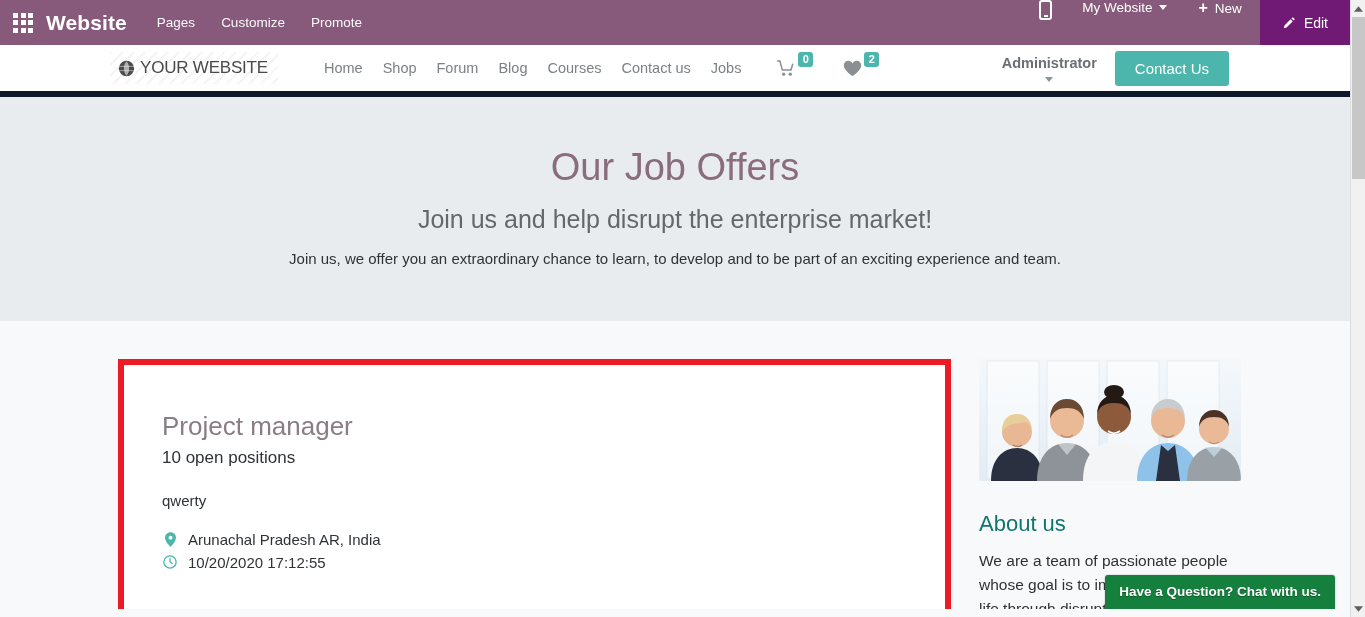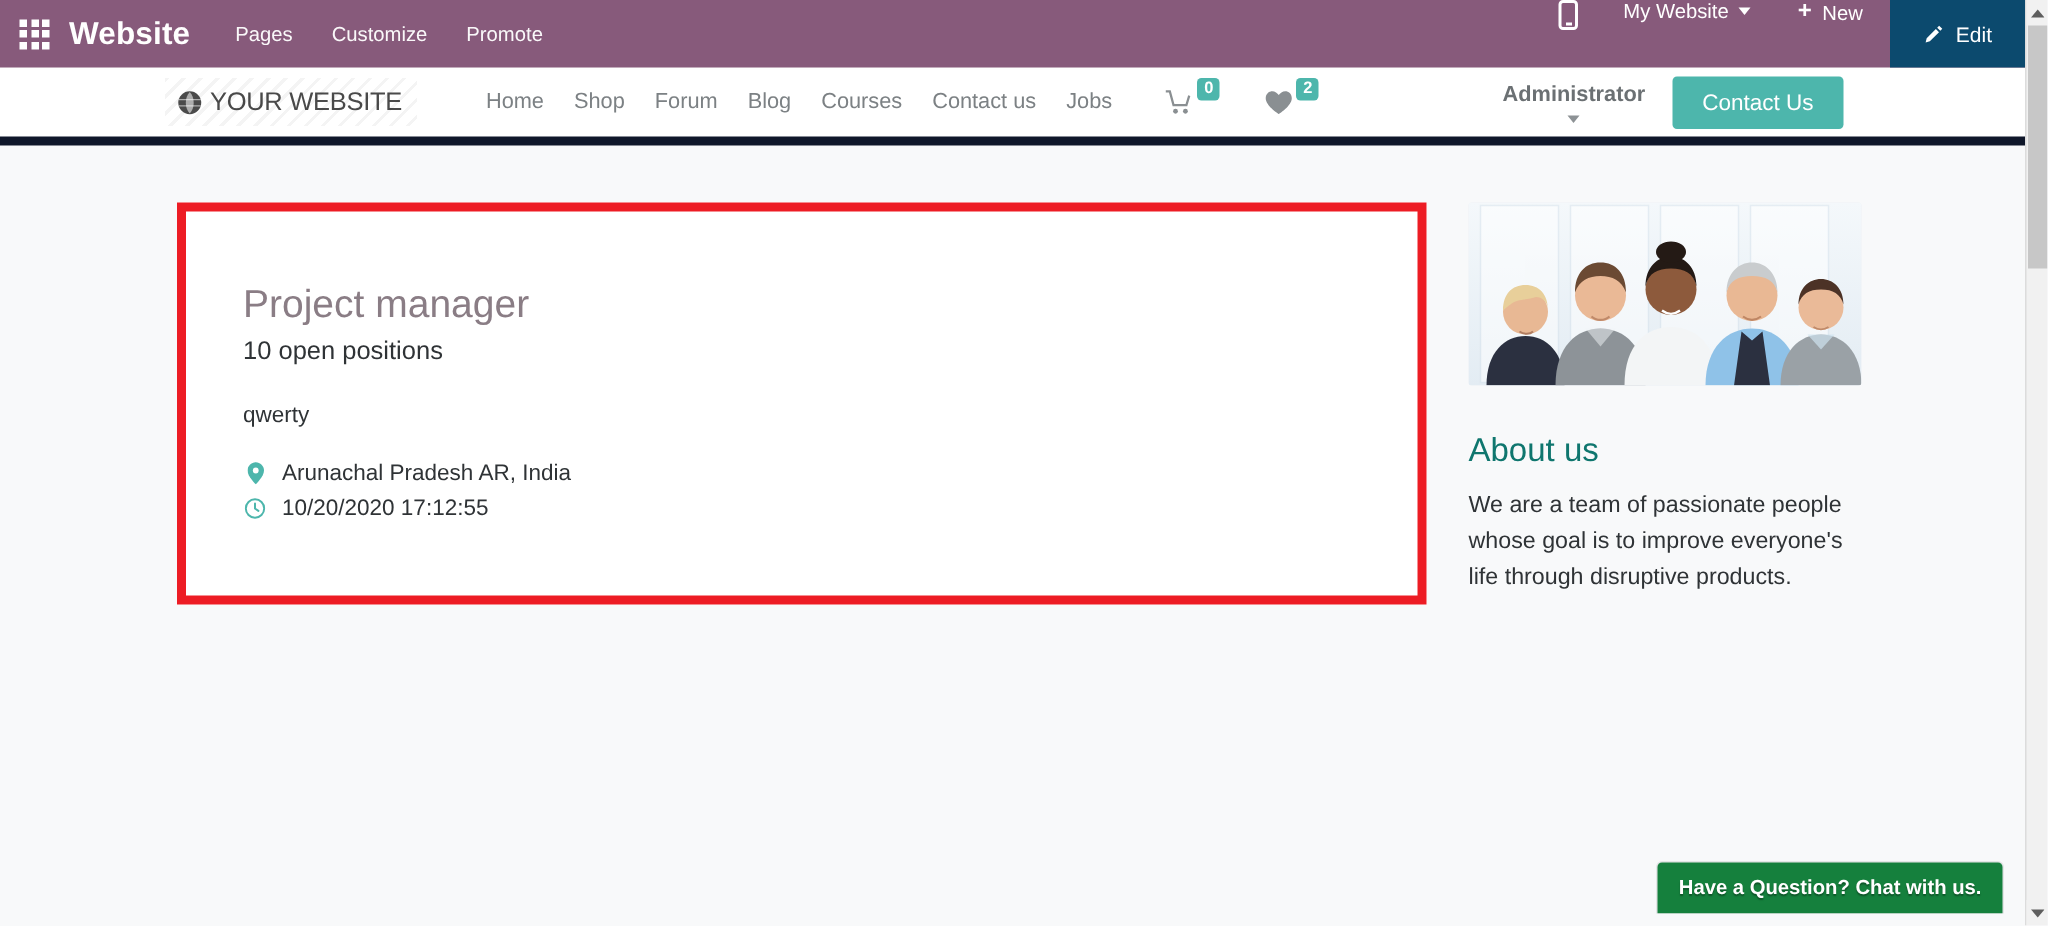--- a/index.html
+++ b/index.html
@@ -31,21 +31,21 @@
     position: relative; }
   .phone-shape:after { content: ""; position: absolute; bottom: 1.5px; left: 50%;
     transform: translateX(-50%); width: 4px; height: 1.5px; background: #fff; }
   .site-select { font-size: 13.5px; padding: 0 14px; display: flex; align-items: center;
     gap: 6px; cursor: pointer; }
   .caret-dn { width: 0; height: 0; border-left: 4.5px solid transparent;
     border-right: 4.5px solid transparent; border-top: 5px solid #fff; }
   .new-btn { font-size: 13.5px; padding: 0 18px; display: flex; align-items: center;
     gap: 7px; cursor: pointer; }
   .plus-g { font-size: 16px; font-weight: bold; line-height: 1; }
-  .edit-btn { background: #0c4a6e; height: 45px; display: flex; align-items: center;
+  .edit-btn { background: #701a75; height: 45px; display: flex; align-items: center;
     gap: 8px; padding: 0 22px; font-size: 14px; cursor: pointer; }
   .pencil { width: 14px; height: 14px; position: relative; display: inline-block; }
   .pencil svg { display: block; }
 
   
   .site-nav {
     height: 52px; background: #fff; display: flex; align-items: center;
     padding: 0 0 0 118px; border-bottom: 6px solid #0f172a;
   }
   .logo-wrap { display: flex; align-items: center; gap: 5px; position: relative;
@@ -215,20 +215,25 @@
     </div>
     <div class="nav-right">
       <div class="admin-drop">
         <span>Administrator</span>
         <span class="caret-gray"></span>
       </div>
       <div class="contact-btn">Contact Us</div>
     </div>
   </div>
 
+  <div class="hero">
+    <h1>Our Job Offers</h1>
+    <h2>Join us and help disrupt the enterprise market!</h2>
+    <p>Join us, we offer you an extraordinary chance to learn, to develop and to be part of an exciting experience and team.</p>
+  </div>
 
   <div class="content">
     <div class="col-left">
       <div class="job-card">
         <div class="job-title">Project manager</div>
         <div class="job-positions">10 open positions</div>
         <div class="job-desc">qwerty</div>
         <div class="job-meta-row">
           <span class="meta-ico">
             <svg width="11" height="15" viewBox="0 0 12 16">

